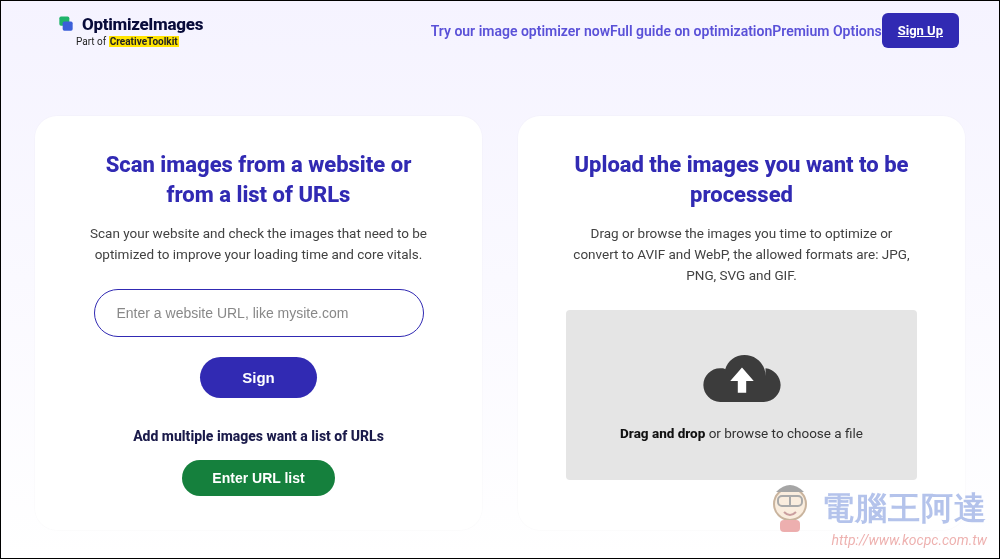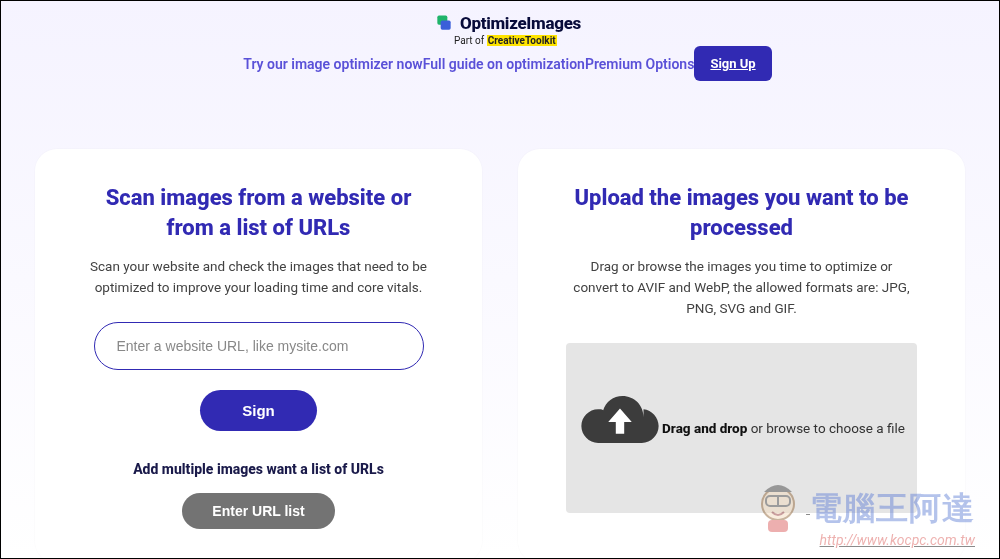--- a/index.html
+++ b/index.html
@@ -13,21 +13,20 @@
       width: 1000px;
       height: 559px;
       overflow: hidden;
       border: 1px solid #000;
     }
     .header {
       display: flex;
       align-items: center;
       justify-content: space-between;
       padding: 12px 40px 8px 55px;
-      flex-direction: column;
     }
     .brand {
       display: flex;
       align-items: center;
     }
     .brand-block { display:flex; flex-direction:column; }
     .logo-row { display:flex; align-items:center; }
     .logo-icon {
       width: 20px;
       height: 20px;
@@ -123,60 +122,59 @@
       cursor: pointer;
     }
     .subhead {
       font-size: 14px;
       font-weight: 800;
       color: #1a1a4a;
       margin: 30px 0 16px 0;
     }
     .btn-secondary {
       display: inline-block;
-      background: #737373;
+      background: #15803d;
       color: #fff;
       font-weight: 700;
       font-size: 14px;
       padding: 10px 30px;
       border: none;
       border-radius: 24px;
       cursor: pointer;
     }
     .dropzone {
       background: #e5e5e5;
       border-radius: 4px;
       height: 170px;
       display: flex;
-      flex-direction: row;
+      flex-direction: column;
       align-items: center;
       justify-content: center;
       margin-top: 4px;
       cursor: pointer;
     }
     .cloud-icon {
       width: 84px;
       height: 62px;
       margin-bottom: 14px;
     }
     .drop-text {
       font-size: 13.5px;
       color: #333;
     }
     .drop-text b {
       font-weight: 800;
       color: #111;
     }
     .watermark {
       position: absolute;
-      right: 24px;
+      right: 12px;
       bottom: 10px;
       opacity: 0.45;
       pointer-events: none;
-      text-decoration: underline;
     }
     .watermark .wm-text {
       font-size: 32px;
       font-weight: 800;
       color: #5a7bd4;
       letter-spacing: 1px;
       display:inline-block;
       vertical-align: middle;
     }
     .watermark .wm-url {

